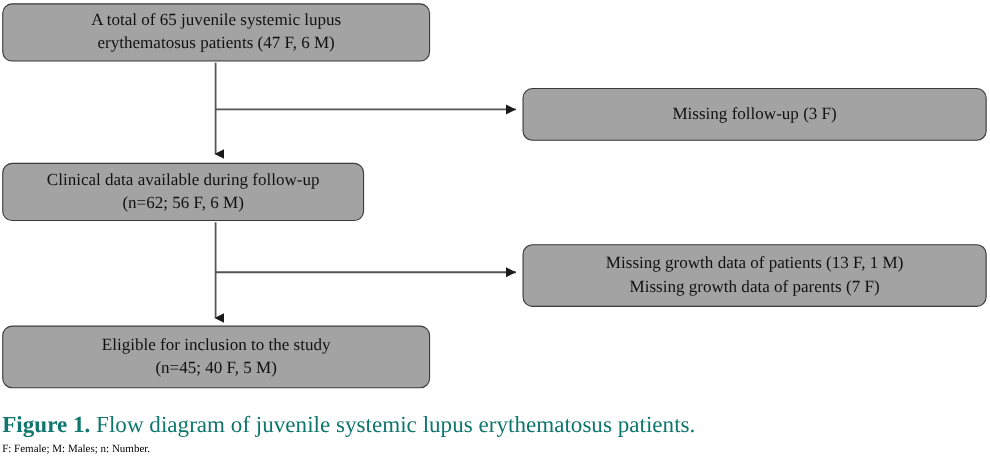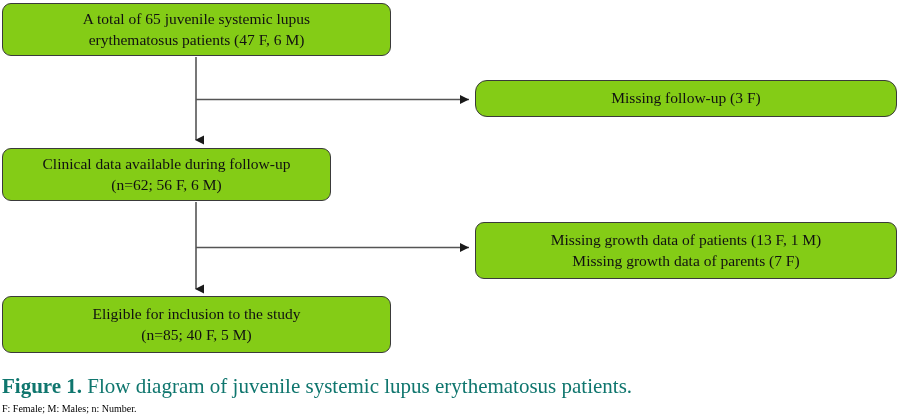--- a/index.html
+++ b/index.html
@@ -26,40 +26,40 @@
     left: 0;
     top: 0;
     width: 900px;
     height: 366px;
   }
   .node-box {
     position: absolute;
     box-sizing: border-box;
     border: 1px solid #3a3a3a;
     border-radius: 9px;
-    background: #84cc16;
+    background: #a3a3a3;
     display: flex;
     flex-direction: column;
     align-items: center;
     justify-content: center;
     text-align: center;
     font-family: "Liberation Serif", "DejaVu Serif", serif;
     font-size: 15.5px;
     line-height: 1.33;
     color: #111111;
     padding: 2px 10px;
   }
   .node-line {
     display: block;
     white-space: nowrap;
   }
   #box-total    { left: 2px;   top: 3px;   width: 389px; height: 53px; }
   #box-clinical { left: 2px;   top: 148px; width: 329px; height: 53px; }
   #box-eligible { left: 2px;   top: 296px; width: 389px; height: 57px; }
-  #box-missing-followup { left: 475px; top: 80px;  width: 422px; height: 37px; border-radius: 12px; }
+  #box-missing-followup { left: 475px; top: 80px;  width: 422px; height: 48px; }
   #box-missing-growth   { left: 475px; top: 222px; width: 422px; height: 57px; text-align: center; }
 
   .caption {
     position: absolute;
     left: 2px;
     top: 373px;
     width: 890px;
   }
   .caption-main {
     font-family: "Liberation Serif", "DejaVu Serif", serif;
@@ -118,21 +118,21 @@
     <span class="node-line">(n=62; 56 F, 6 M)</span>
   </div>
 
   <div class="node-box" id="box-missing-growth">
     <span class="node-line">Missing growth data of patients (13 F, 1 M)</span>
     <span class="node-line">Missing growth data of parents (7 F)</span>
   </div>
 
   <div class="node-box" id="box-eligible">
     <span class="node-line">Eligible for inclusion to the study</span>
-    <span class="node-line">(n=85; 40 F, 5 M)</span>
+    <span class="node-line">(n=45; 40 F, 5 M)</span>
   </div>
 
   <div class="caption">
     <div class="caption-main"><span class="fig-label">Figure 1.</span><span> Flow diagram of juvenile systemic lupus erythematosus patients.</span></div>
     <div class="caption-note">F: Female; M: Males; n: Number.</div>
   </div>
 
 </div>
 
 </body></html>

